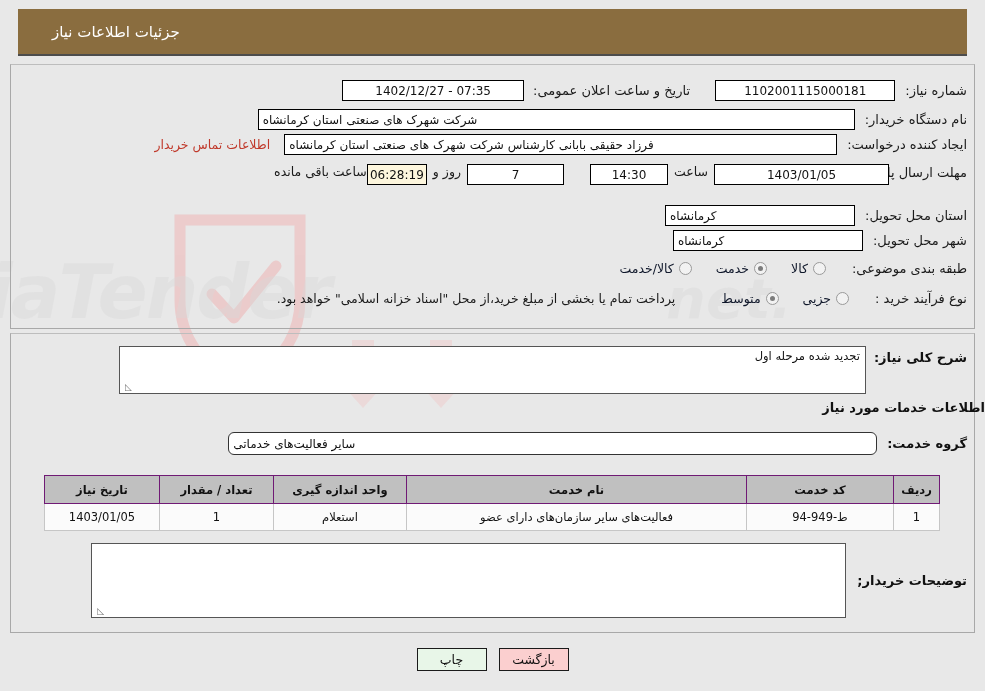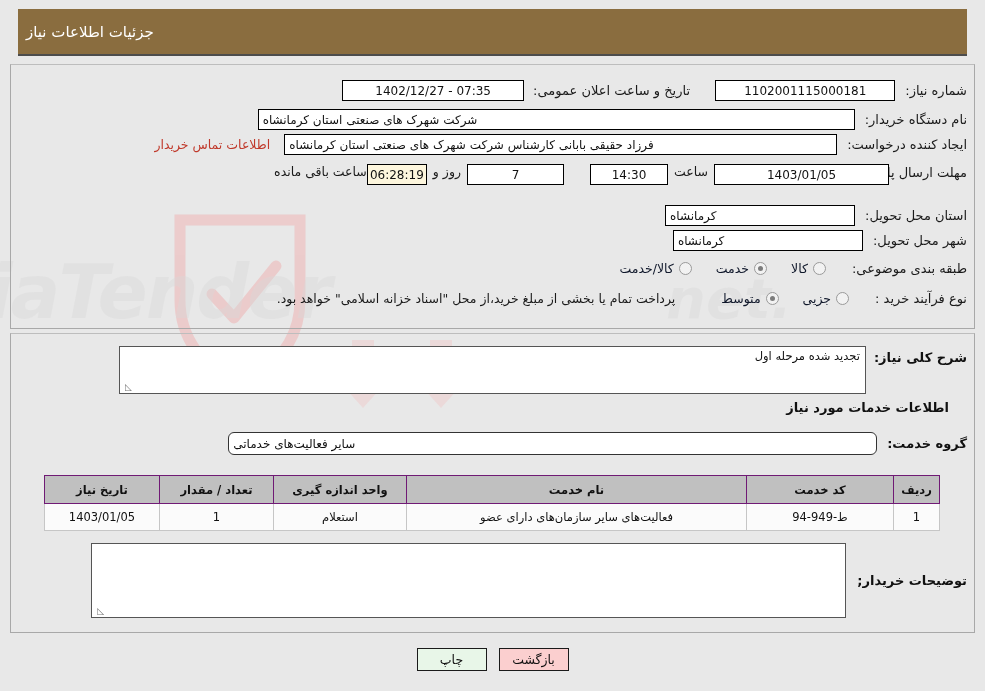--- a/index.html
+++ b/index.html
@@ -38,21 +38,21 @@
     display: flex;
     align-items: center;
     justify-content: flex-start;
     padding-left: 0; padding-right: 0;
     z-index: 2;
   }
   .header-title {
     color: #ffffff;
     font-size: 15px;
     margin-right: auto;
-    margin-left: 8px;
+    margin-left: 34px;
     letter-spacing: .2px;
   }
 
   
   .panel {
     position: absolute;
     left: 10px;
     width: 965px;
     background: transparent;
     border: 1px solid #a8a8a8;
@@ -321,21 +321,21 @@
   <div class="details-area">
 
     <div class="row" style="top:13px; right:18px; align-items:flex-start;">
       <span class="strong-lbl" style="margin-top:4px;">شرح کلی نیاز:</span>
       <div class="txtarea" style="width:747px; height:48px; margin-right:8px;">
         <div>تجدید شده مرحله اول</div>
         <span class="resize-grip">◺</span>
       </div>
     </div>
 
-    <div class="row" style="top:67px; right:36px;">
+    <div class="row" style="top:67px; right:0;">
       <span class="section-title">اطلاعات خدمات مورد نیاز</span>
     </div>
 
     <div class="row" style="top:99px; right:18px;">
       <span class="strong-lbl">گروه خدمت:</span>
       <div class="fld right" style="width:649px; height:23px; margin-right:10px; border-color:#333;border-radius:6px;">سایر فعالیت‌های خدماتی</div>
     </div>
 
     <table class="items" style="top:142px; right:45px; width:895px;">
       <colgroup>

